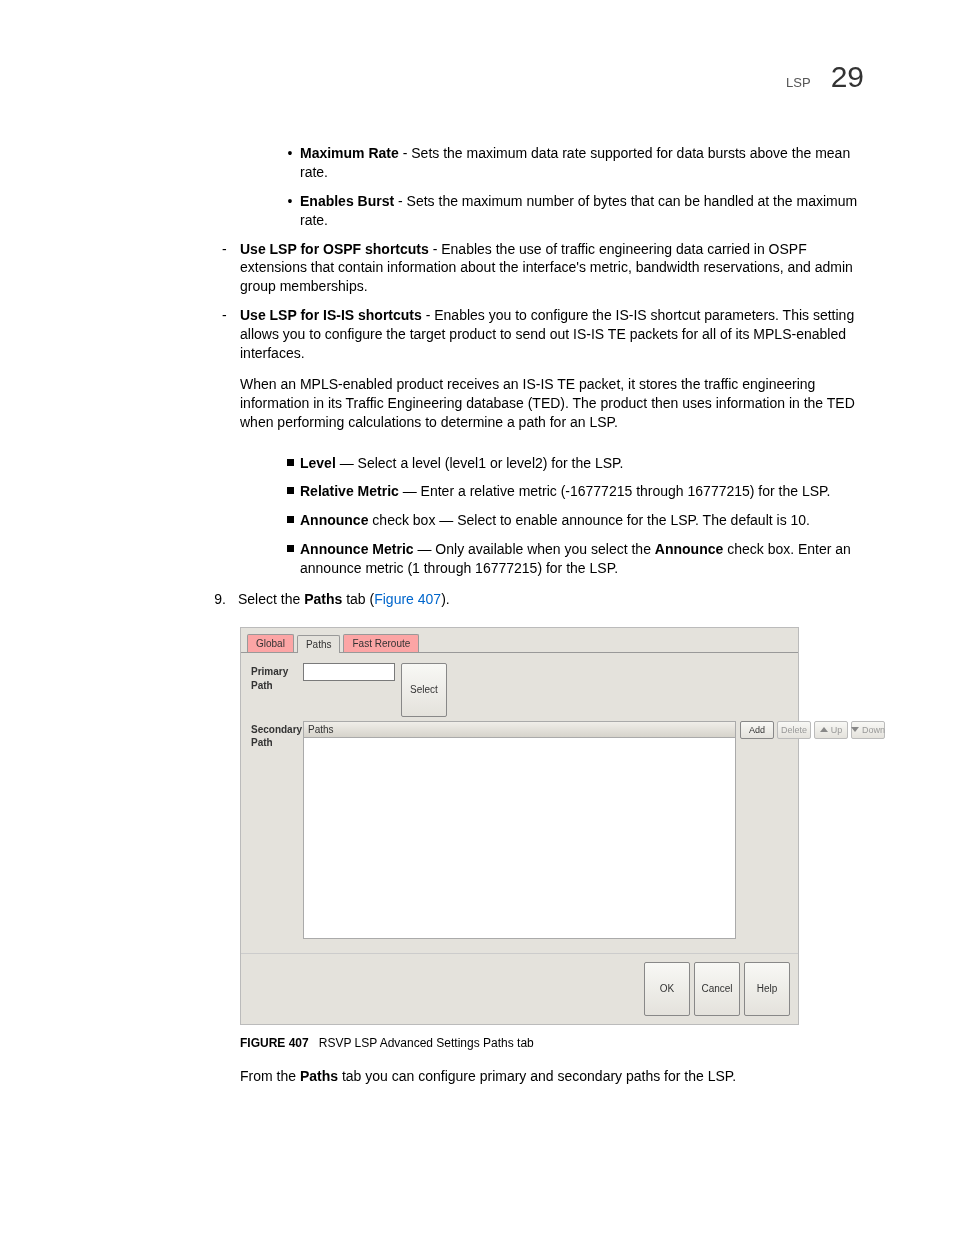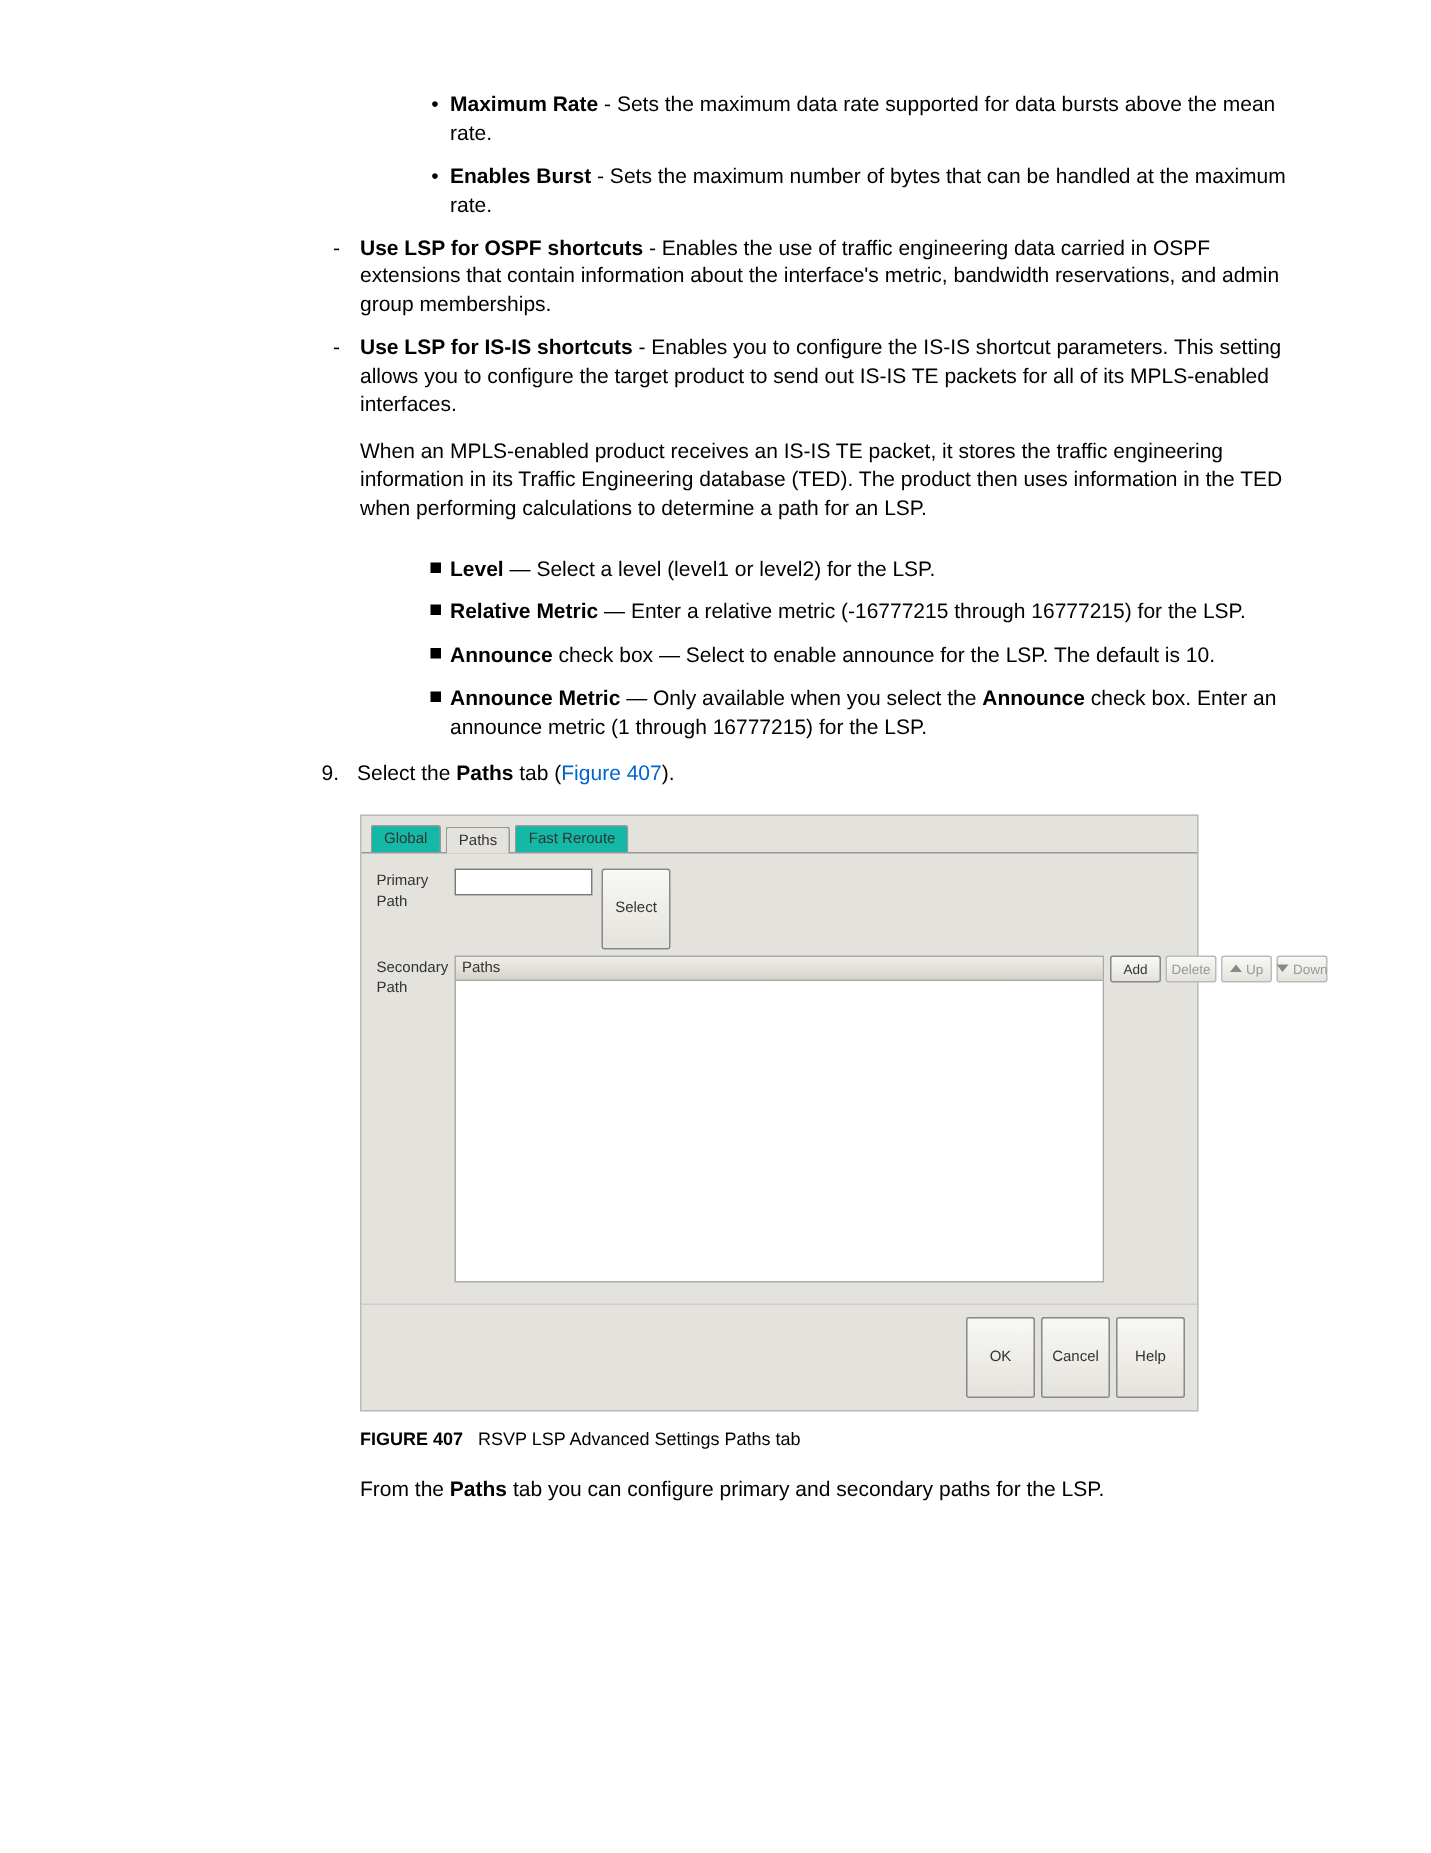--- a/index.html
+++ b/index.html
@@ -103,21 +103,21 @@
     font-size: 10px;
     color: #333;
   }
   .dlg-tabs {
     display: flex;
     gap: 3px;
     padding: 6px 6px 0 6px;
   }
   .dlg-tab {
     border: 1px solid #999;
-    background: #14b8a6;
+    background: #fca5a5;
     padding: 2px 8px;
     font-size: 10px;
     border-bottom: none;
     border-radius: 2px 2px 0 0;
     cursor: pointer;
   }
   .dlg-tab.active {
     background: #e4e2dc;
     position: relative;
     top: 1px;
@@ -129,20 +129,21 @@
   }
   .row {
     display: flex;
     align-items: flex-start;
     margin-bottom: 4px;
   }
   .row-label {
     width: 52px;
     flex-shrink: 0;
     padding-top: 2px;
+    font-weight: bold;
   }
   .input {
     border: 1px solid #7a7a7a;
     background: #fff;
     height: 16px;
     width: 90px;
   }
   .btn {
     border: 1px solid #888;
     background: linear-gradient(#f8f8f5, #e4e2dc);
@@ -204,20 +205,24 @@
   .fig-caption {
     font-size: 12px;
     margin-top: 8px;
     margin-bottom: 16px;
   }
 </style>
 </head>
 <body>
 
 <div class="page">
+  <div class="header">
+    <span class="header-label">LSP</span>
+    <span class="header-num">29</span>
+  </div>
 
   <div class="content">
 
     <div class="bullet-line indent1">
       <div class="bullet-dot">•</div>
       <div class="bullet-body">
         <span class="bold">Maximum Rate</span><span> - Sets the maximum data rate supported for data bursts above the mean rate.</span>
       </div>
     </div>
 

